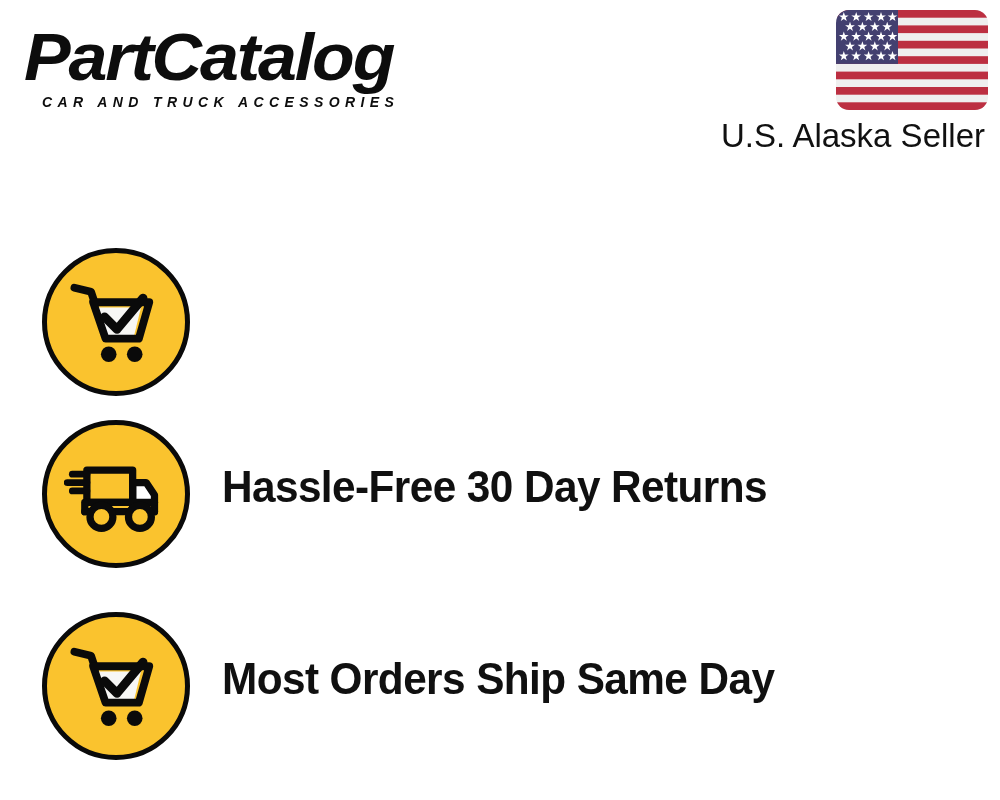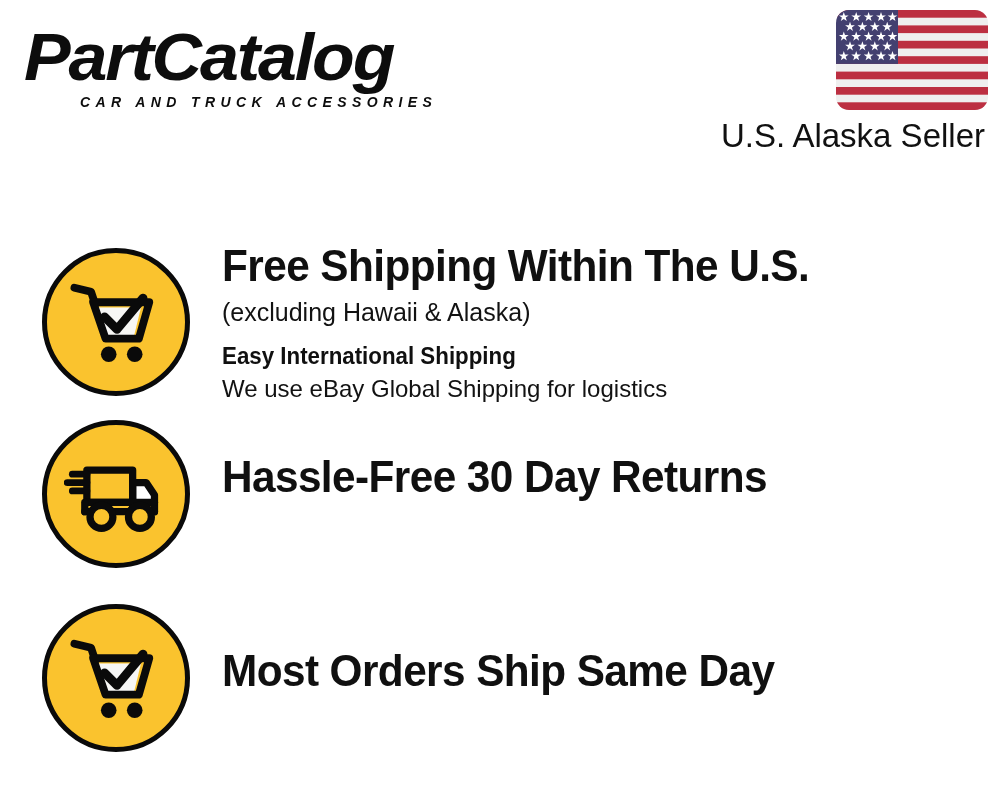--- a/index.html
+++ b/index.html
@@ -42,21 +42,21 @@
     line-height: 70px;
     letter-spacing: -2px;
     color: #0d0d0d;
     white-space: nowrap;
     transform: scaleX(1.06);
     transform-origin: left center;
   }
   #brand-tagline {
     display: block;
     margin-top: 2px;
-    margin-left: 56px;
+    margin-left: 18px;
     font-family: "Liberation Sans", sans-serif;
     font-weight: bold;
     font-style: italic;
     font-size: 14px;
     letter-spacing: 5.4px;
     color: #0d0d0d;
     white-space: nowrap;
   }
 
   
@@ -90,21 +90,21 @@
     width: 1000px;
   }
   .feature-row {
     position: absolute;
     left: 0;
     width: 1000px;
     height: 160px;
   }
   .feature-row.row-0 { top: 0px; }
   .feature-row.row-1 { top: 172px; }
-  .feature-row.row-2 { top: 356px; }
+  .feature-row.row-2 { top: 364px; }
 
   .feature-icon {
     position: absolute;
     left: 42px;
     top: 5px;
     width: 148px;
     height: 148px;
     border-radius: 50%;
     background: #FAC32E;
     border: 5px solid #0a0a0a;
@@ -119,21 +119,21 @@
     height: 104px;
   }
 
   .feature-text {
     position: absolute;
     left: 222px;
     top: 0;
     width: 760px;
   }
   .feature-row.row-0 .feature-text { top: -4px; }
-  .feature-row.row-1 .feature-text { top: 35px; }
+  .feature-row.row-1 .feature-text { top: 45px; }
   .feature-row.row-2 .feature-text { top: 45px; }
 
   .feature-title {
     font-family: "Liberation Sans", sans-serif;
     font-weight: bold;
     font-size: 45px;
     line-height: 54px;
     letter-spacing: -0.6px;
     color: #101010;
     white-space: nowrap;
@@ -242,26 +242,20 @@
     <div class="feature-icon">
       <svg viewBox="0 0 100 100" xmlns="http://www.w3.org/2000/svg" aria-hidden="true">
         <polygon points="32,36 74,36 67,65 39,65" fill="#F7F7F5"></polygon>
         <path d="M10,17 L26,21 L30,33" fill="none" stroke="#0A0A0A" stroke-width="7.5" stroke-linecap="round" stroke-linejoin="round"></path>
         <path d="M28,31 L82,31 L72,66 L40,66 Z" fill="none" stroke="#0A0A0A" stroke-width="7.5" stroke-linecap="round" stroke-linejoin="round"></path>
         <path d="M39,45 L51,57 L76,27" fill="none" stroke="#0A0A0A" stroke-width="8.5" stroke-linecap="round" stroke-linejoin="round"></path>
         <circle cx="43" cy="81" r="7.5" fill="#0A0A0A"></circle>
         <circle cx="68" cy="81" r="7.5" fill="#0A0A0A"></circle>
       </svg>
     </div>
-    <div class="feature-text">
-      <div class="feature-title">Free Shipping Within The U.S.</div>
-      <div class="feature-note">(excluding Hawaii &amp; Alaska)</div>
-      <div class="feature-sub-strong">Easy International Shipping</div>
-      <div class="feature-sub">We use eBay Global Shipping for logistics</div>
-    </div>
   </div>
 
   <div class="feature-row row-1">
     <div class="feature-icon">
       <svg viewBox="0 0 100 100" xmlns="http://www.w3.org/2000/svg" aria-hidden="true">
         <path d="M69,39 L79,39 L86,50 L86,58 L69,58 Z" fill="#FFFFFF"></path>
         <path d="M22,27 L66,27 L66,58 L22,58 Z" fill="none" stroke="#0A0A0A" stroke-width="7" stroke-linejoin="round"></path>
         <path d="M66,39 L79,39 L87,51 L87,67 L66,67 Z" fill="none" stroke="#0A0A0A" stroke-width="7" stroke-linejoin="round"></path>
         <path d="M22,58 L87,58" stroke="#0A0A0A" stroke-width="7" stroke-linecap="round"></path>
         <path d="M20,67 L87,67" stroke="#0A0A0A" stroke-width="7" stroke-linecap="round"></path>

